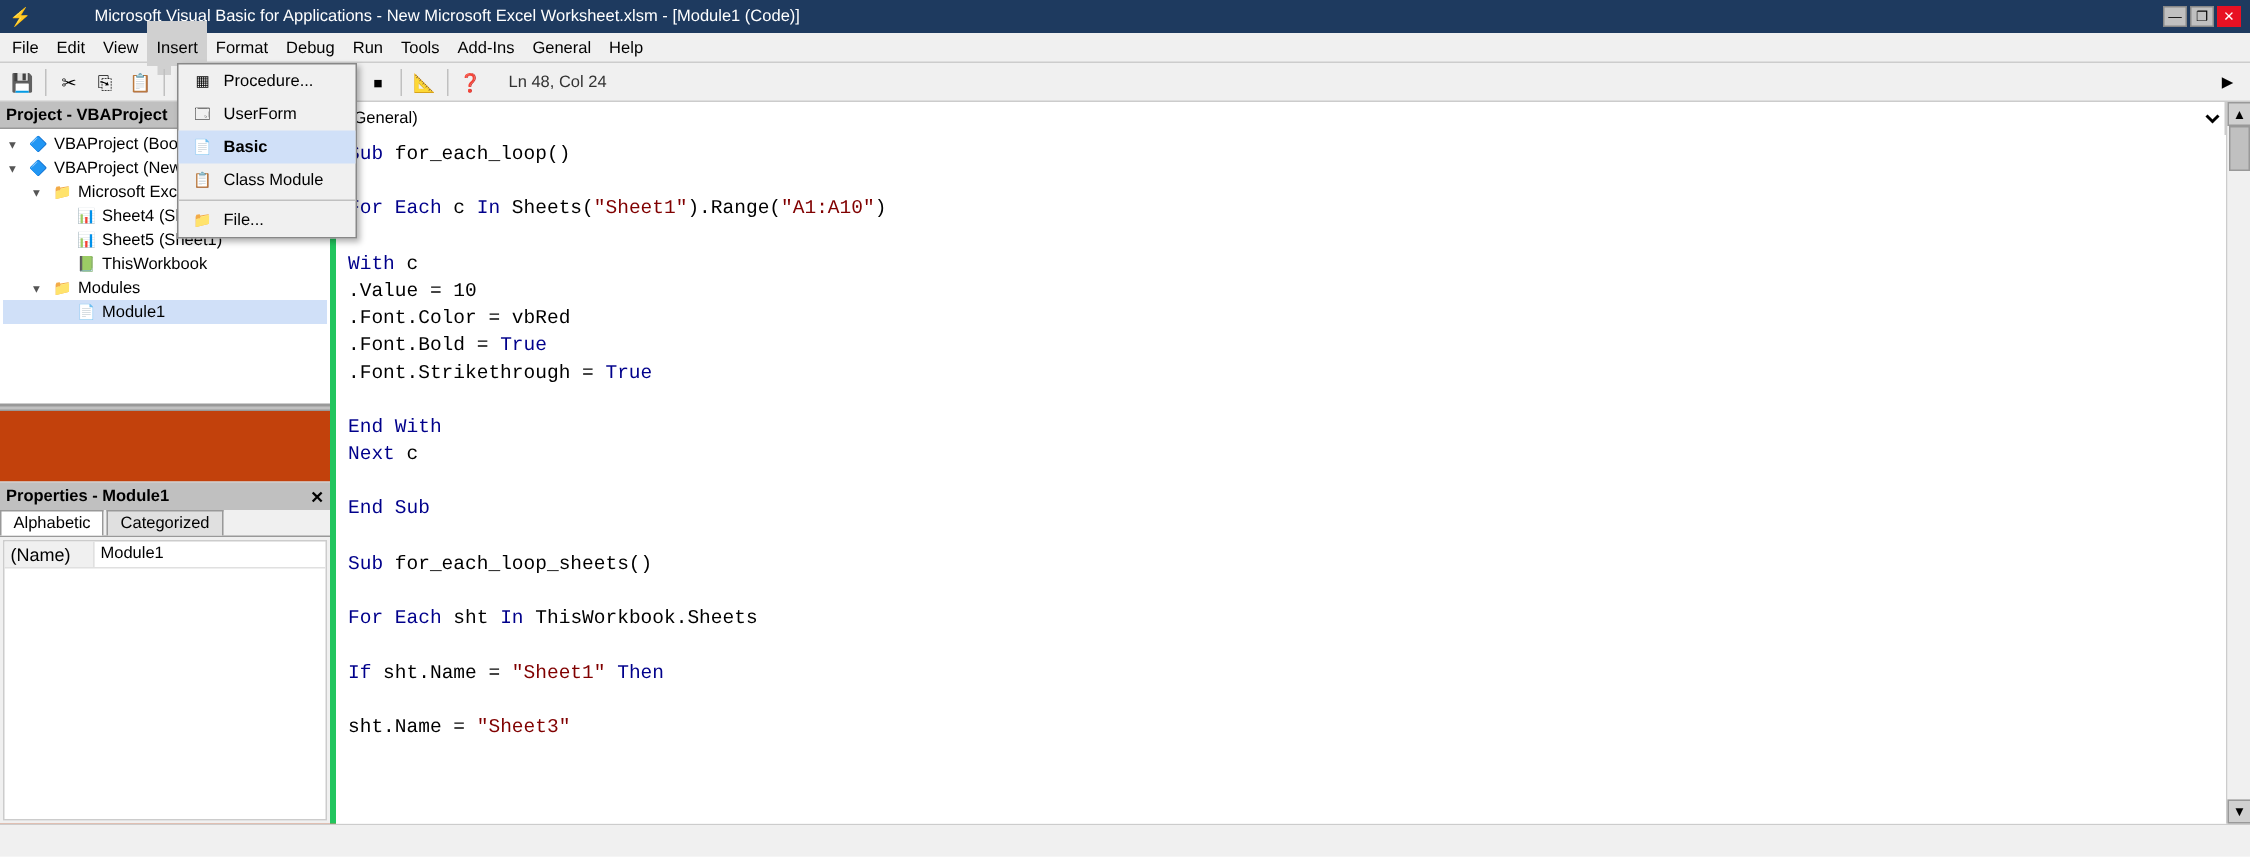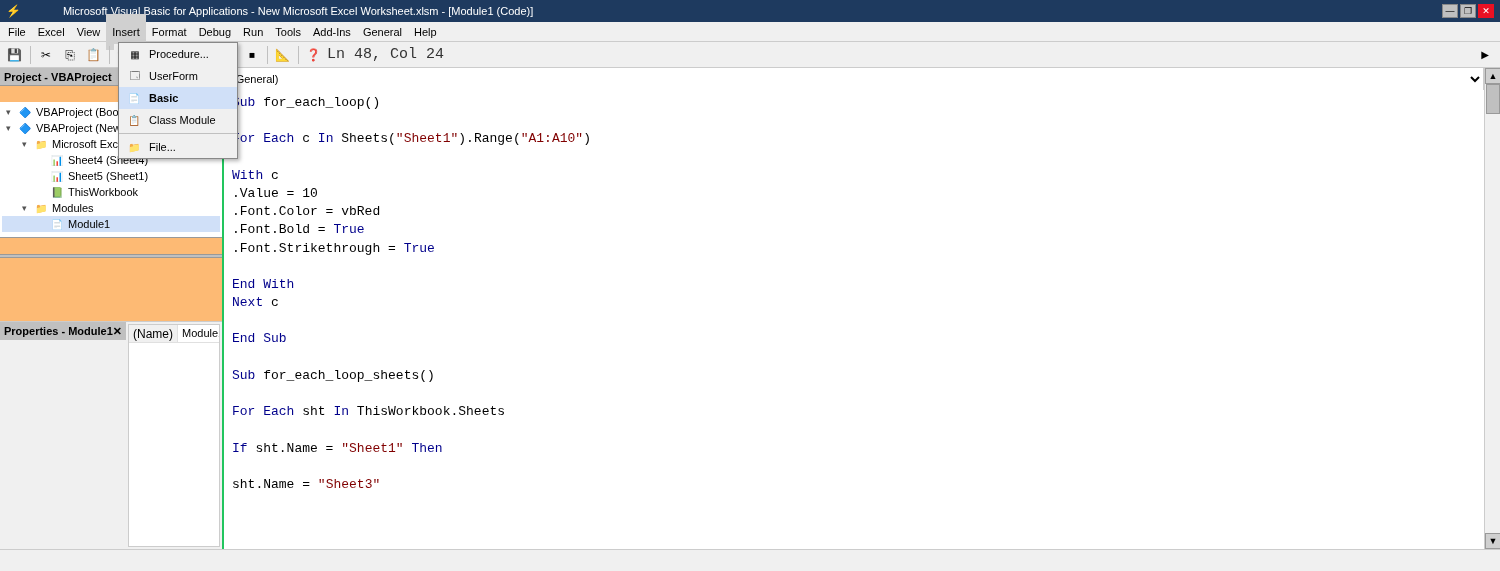--- a/index.html
+++ b/index.html
@@ -147,23 +147,22 @@
       height: calc(571px - 22px - 20px - 26px - 22px);
       
     }
 
     
     #left-panel {
       width: 224px;
       min-width: 224px;
       display: flex;
       flex-direction: column;
-      border-right: 2px solid #22c55e;
-      background: #fdba74;
-      gap: 16px;
+      border-right: 4px solid #22c55e;
+      background: #c2410c;
     }
 
     #project-header {
       background: #c0c0c0;
       border-bottom: 1px solid #999;
       padding: 2px 4px;
       font-size: 11px;
       font-weight: bold;
       height: 18px;
       display: flex;
@@ -229,21 +228,21 @@
       cursor: ns-resize;
       border-top: 1px solid #999;
       border-bottom: 1px solid #999;
     }
 
     #properties-panel {
       height: 228px;
       background: #f0f0f0;
       border-top: 1px solid #ccc;
       display: flex;
-      flex-direction: row;
+      flex-direction: column;
       margin-top: 47px;
     }
     #properties-header {
       background: #c0c0c0;
       padding: 2px 4px;
       font-size: 11px;
       font-weight: bold;
       height: 18px;
       display: flex;
       align-items: center;
@@ -377,21 +376,21 @@
   </div>
   <div id="title-bar-controls">
     <div class="title-btn">—</div>
     <div class="title-btn">❐</div>
     <div class="title-btn" style="background:#e81123; color:white; border-color:#e81123;">✕</div>
   </div>
 </div>
 
 <div id="menu-bar">
   <div class="menu-item">File</div>
-  <div class="menu-item">Excel</div>
+  <div class="menu-item">Edit</div>
   <div class="menu-item">View</div>
   <div class="menu-item active">Insert</div>
   <div class="menu-item">Format</div>
   <div class="menu-item">Debug</div>
   <div class="menu-item">Run</div>
   <div class="menu-item">Tools</div>
   <div class="menu-item">Add-Ins</div>
   <div class="menu-item">General</div>
   <div class="menu-item">Help</div>
 </div>
@@ -431,21 +430,21 @@
   <div class="toolbar-btn">↩</div>
   <div class="toolbar-btn">↪</div>
   <div class="toolbar-separator"></div>
   <div class="toolbar-btn">▶</div>
   <div class="toolbar-btn">⏸</div>
   <div class="toolbar-btn">⏹</div>
   <div class="toolbar-separator"></div>
   <div class="toolbar-btn">📐</div>
   <div class="toolbar-separator"></div>
   <div class="toolbar-btn">❓</div>
-  <span id="status-bar-toolbar" style="margin-left:0; font-size:15px;font-family:Liberation Mono, monospace;">Ln 48, Col 24</span>
+  <span id="status-bar-toolbar" style="margin-left:12px; font-size:11px;">Ln 48, Col 24</span>
   <div style="flex:1;"></div>
   <div class="toolbar-btn" style="font-size:10px;">▶</div>
 </div>
 
 <div id="main" style="display:flex; height:481px;">
 
   <div id="left-panel">
 
     <div id="project-header">
       <span>Project - VBAProject</span>
@@ -499,20 +498,24 @@
       </div>
     </div>
 
     <div id="splitter-h"></div>
 
     <div id="properties-panel">
       <div id="properties-header">
         <span>Properties - Module1</span>
         <span class="close-x">✕</span>
       </div>
+      <div id="properties-tabs">
+        <div class="prop-tab active">Alphabetic</div>
+        <div class="prop-tab">Categorized</div>
+      </div>
       <div id="properties-grid">
         <div class="prop-row">
           <div class="prop-name">(Name)</div>
           <div class="prop-value">Module1</div>
         </div>
       </div>
     </div>
   </div>
 
   <div id="code-area">

